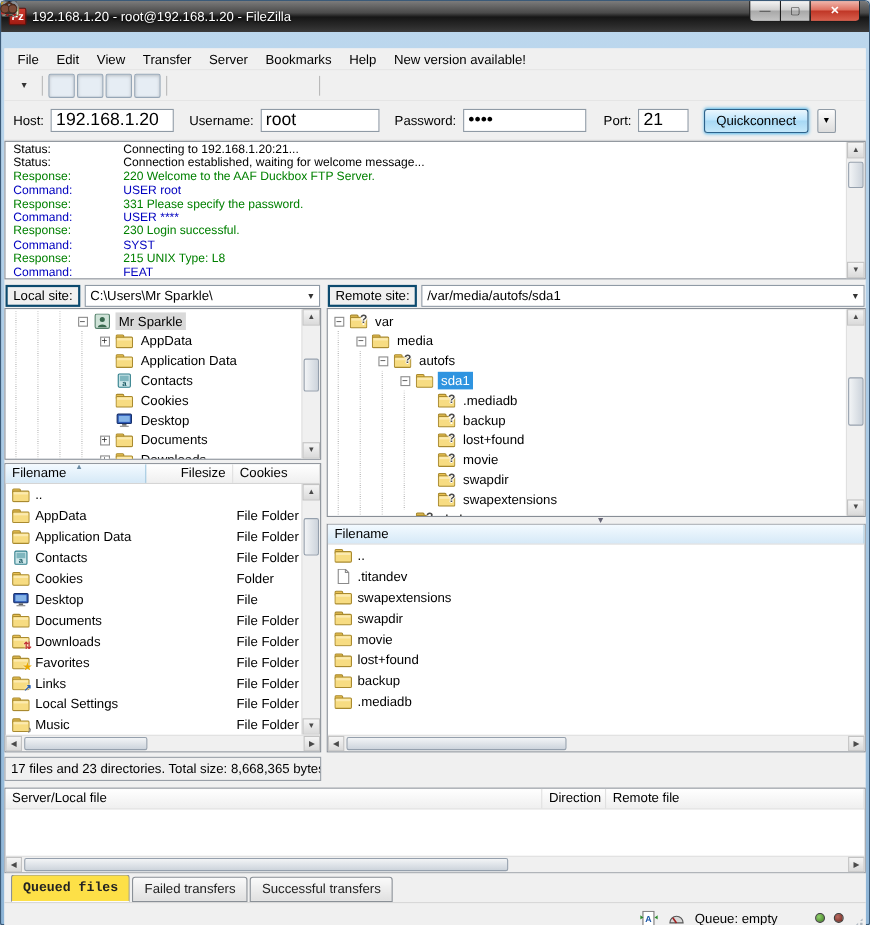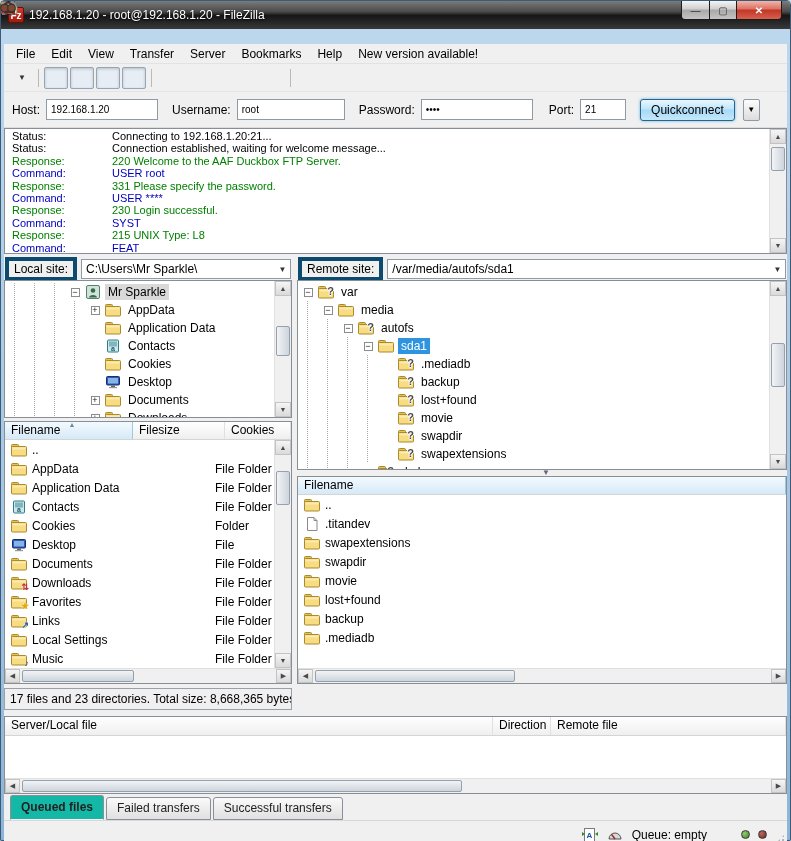--- a/index.html
+++ b/index.html
@@ -31,21 +31,21 @@
   .menu-notice { padding:2px 8px; white-space:nowrap; }
 
   .toolbar { height:28px; background:#f0f0f0; display:flex; align-items:center; padding-left:4px; border-bottom:1px solid #e4e4e4; }
   .tbtn { min-width:24px; height:22px; display:flex; align-items:center; justify-content:center; border:1px solid transparent; border-radius:2px; margin:0 1px; }
   .tbtn.pressed { background:#e6edf4; border-color:#96a6b6; box-shadow:inset 0 1px 3px rgba(0,0,0,.2); }
   .tbtn .caret { font-size:8px; color:#333; margin-left:2px; }
   .tsep { width:1px; height:18px; background:#b9b9b9; margin:0 4px; }
 
   .quickbar { height:36px; background:#f0f0f0; display:flex; align-items:center; padding-left:8px; gap:6px; border-bottom:1px solid #dcdcdc; }
   .quickbar label { white-space:nowrap; }
-  .qinput { height:21px; border:1px solid #8f9aa5; background:#fff; padding:2px 4px; font-family:"Liberation Sans",sans-serif; font-size:10px; }
+  .qinput { height:21px; border:1px solid #8f9aa5; background:#fff; padding:2px 4px; font-family:"Liberation Sans",sans-serif; font-size:16px; }
   .qc-btn { height:22px; padding:2px 10px; border:1px solid #2c628b; border-radius:3px; font-size:12px;
             background:linear-gradient(180deg,#eaf6fd,#bee6fd 45%,#a7d9f5 50%,#c4e8fa); box-shadow:0 0 3px #55b6e8; }
   .qc-drop { height:22px; width:17px; border:1px solid #8f9aa5; border-radius:2px; background:linear-gradient(#fdfdfd,#dcdcdc); font-size:8px;
              display:flex; align-items:center; justify-content:center; margin-left:2px; }
 
   
   .log-panel { height:126px; border:1px solid #888e96; background:#fff; display:flex; overflow:hidden; }
   .log-body { flex:1; overflow:hidden; padding-top:1px; }
   .log-row { display:flex; font-size:11px; line-height:12.4px; white-space:nowrap; }
   .log-label { width:107px; flex:none; padding-left:7px; }
@@ -66,21 +66,21 @@
   .grip-h { background-image:repeating-linear-gradient(90deg,#9aa5b1 0 1px,transparent 1px 3px); background-size:9px 7px; background-position:center; background-repeat:no-repeat; }
   .grip-v { background-image:repeating-linear-gradient(0deg,#9aa5b1 0 1px,transparent 1px 3px); background-size:7px 9px; background-position:center; background-repeat:no-repeat; }
 
   
   .main { height:426px; display:flex; }
   .col-left { width:288px; flex:none; display:flex; flex-direction:column; }
   .col-split { width:5px; flex:none; }
   .col-right { width:490px; flex:none; display:flex; flex-direction:column; }
 
   .sitebar { height:22px; flex:none; display:flex; align-items:center; gap:4px; padding:0 1px; }
-  .site-label { border:4px solid #0c4a6e; background:#f0f0f0; padding:1px 5px; white-space:nowrap; }
+  .site-label { border:2px solid #0c4a6e; background:#f0f0f0; padding:1px 5px; white-space:nowrap; }
   .combo { flex:1; height:20px; border:1px solid #8f9aa5; background:#fff; display:flex; align-items:center; padding-left:4px; overflow:hidden; }
   .combo .val { flex:1; white-space:nowrap; overflow:hidden; }
   .combo .combo-arrow { width:15px; font-size:8px; color:#333; text-align:center; flex:none; }
 
   .tree-panel { border:1px solid #888e96; background:#fff; display:flex; overflow:hidden; }
   .tree-body { flex:1; overflow:hidden; padding-top:2px; }
   .tree-row { height:18px; display:flex; align-items:center; white-space:nowrap; }
   .guide { width:20px; flex:none; align-self:stretch; background-image:linear-gradient(#aaa 1px,transparent 1px); background-size:1px 2px; background-repeat:repeat-y; background-position:9px 0; }
   .expander { width:20px; flex:none; display:flex; align-items:center; justify-content:center; }
   .expander .box { width:9px; height:9px; border:1px solid #8c8c8c; background:#fff; font-size:9px; line-height:7px; text-align:center; color:#222; }
@@ -111,21 +111,21 @@
   .statusline-row { height:22px; display:flex; margin-top:4px; }
   .statusbox { border:1px solid #9aa0a8; background:#f0f0f0; display:flex; align-items:center; padding-left:5px; white-space:nowrap; overflow:hidden; }
 
   
   .queue-panel { height:78px; margin-top:6px; border:1px solid #888e96; background:#fff; display:flex; flex-direction:column; overflow:hidden; }
   .queue-body { flex:1; background:#fff; }
 
   .tabs { height:26px; background:#f0f0f0; display:flex; align-items:flex-end; padding-left:6px; }
   .tab { border:1px solid #8a9097; background:linear-gradient(#fafafa,#e0e0e0); padding:3px 10px 4px; margin-right:2px;
          border-radius:3px 3px 0 0; white-space:nowrap; color:#222; }
-  .tab.active { background:#14b8a6; font-weight:bold; padding:4px 10px 5px; border-bottom-color:#fcfcfc; }
+  .tab.active { background:#fde047; font-weight:bold; padding:4px 10px 5px; border-bottom-color:#fcfcfc;font-family:Liberation Mono, monospace; }
 
   .statusbar { height:28px; background:#f0f0f0; border-top:1px solid #d8d8d8; display:flex; align-items:center; justify-content:flex-end; gap:8px; padding-right:20px; position:relative; }
   .led { width:9px; height:9px; border-radius:50%; border:1px solid #3a3a3a; }
   .resize-grip { position:absolute; right:2px; bottom:2px; width:12px; height:12px;
                  background-image:radial-gradient(circle at 2px 2px,#9aa5b1 1px,transparent 1.4px);
                  background-size:4px 4px; clip-path:polygon(100% 0,100% 100%,0 100%); opacity:.8; }
 
   .bottom-border { height:9px; }
 </style>
 </head>
@@ -505,21 +505,21 @@
             <div class="track">
                 <div class="thumb" style="top:28%;height:30px"></div>
               </div>
             <span class="arr">▼</span>
           </div>
         </div>
         <div style="height:3px"></div>
         <div class="list-panel" style="flex:1">
           <div class="list-head">
             <span class="hcell sorted" style="width:128px"><span class="sort-arrow">▲</span><span>Filename</span></span>
-            <span class="hcell num" style="width:92px;text-align:left">Filesize</span>
+            <span class="hcell num" style="width:79px;text-align:right">Filesize</span>
             <span class="hcell" style="flex:1">Cookies</span>
           </div>
           <div class="list-rows">
             <div class="rows-area" id="local-list">
                 <div class="list-row">
                   <span class="cell" style="width:128px">
                     <span class="icn">
                       <svg width="16" height="14">
                         <rect x="0.5" y="1.5" width="7" height="4" rx="1" fill="#e9c052" stroke="#a98a2f"></rect>
                         <rect x="0.5" y="3.5" width="15" height="9.5" rx="1" fill="#f7dc82" stroke="#a98a2f"></rect>

